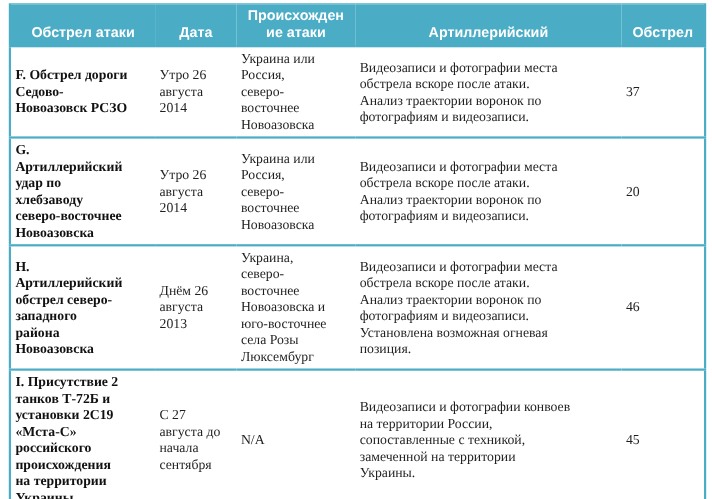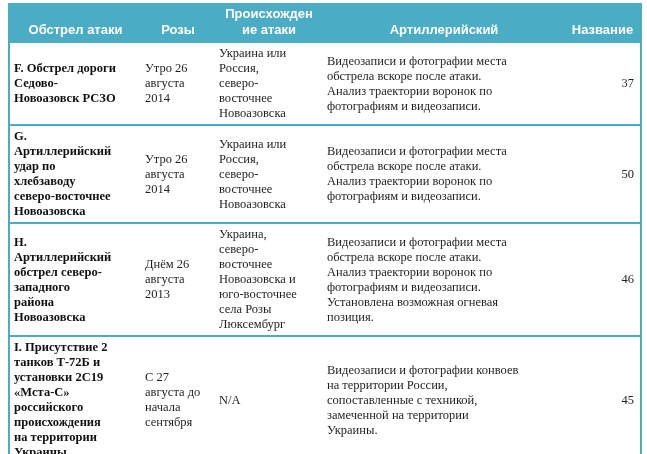--- a/index.html
+++ b/index.html
@@ -53,46 +53,46 @@
   tbody td {
     border-top: 2px solid var(--accent);
     font-size: 12.5px;
     line-height: 15px;
     vertical-align: middle;
     padding: 3px 6px 3px 4px;
     white-space: pre-line;
     color: var(--body-text);
   }
   td.cell-name { font-weight: bold; color: #111111; margin-left: 18px; }
-  td.cell-page { text-align: right; }
+  td.cell-page { text-align: left; }
   tr.row-f { height: 82px; }
   tr.row-g { height: 90px; }
   tr.row-h { height: 113px; }
   tr.row-i { height: 122px; }
 </style>
 </head>
 <body>
 
 <div class="table-wrap">
   <table class="attacks">
     <colgroup>
       <col style="width:132px">
       <col style="width:74px">
       <col style="width:108px">
       <col style="width:242px">
       <col style="width:76px">
     </colgroup>
     <thead>
       <tr>
         <th>Обстрел атаки</th>
-        <th>Розы</th>
+        <th>Дата</th>
         <th>Происхожден
 ие атаки</th>
         <th>Артиллерийский</th>
-        <th>Название</th>
+        <th>Обстрел</th>
       </tr>
     </thead>
     <tbody>
       <tr class="row-f">
         <td class="cell-name">F. Обстрел дороги
 Седово-
 Новоазовск РСЗО</td>
         <td class="cell-date">Утро 26
 августа
 2014</td>
@@ -119,21 +119,21 @@
 2014</td>
         <td class="cell-origin">Украина или
 Россия,
 северо-
 восточнее
 Новоазовска</td>
         <td class="cell-evidence">Видеозаписи и фотографии места
 обстрела вскоре после атаки.
 Анализ траектории воронок по
 фотографиям и видеозаписи.</td>
-        <td class="cell-page">50</td>
+        <td class="cell-page">20</td>
       </tr>
       <tr class="row-h">
         <td class="cell-name">H.
 Артиллерийский
 обстрел северо-
 западного
 района
 Новоазовска</td>
         <td class="cell-date">Днём 26
 августа

